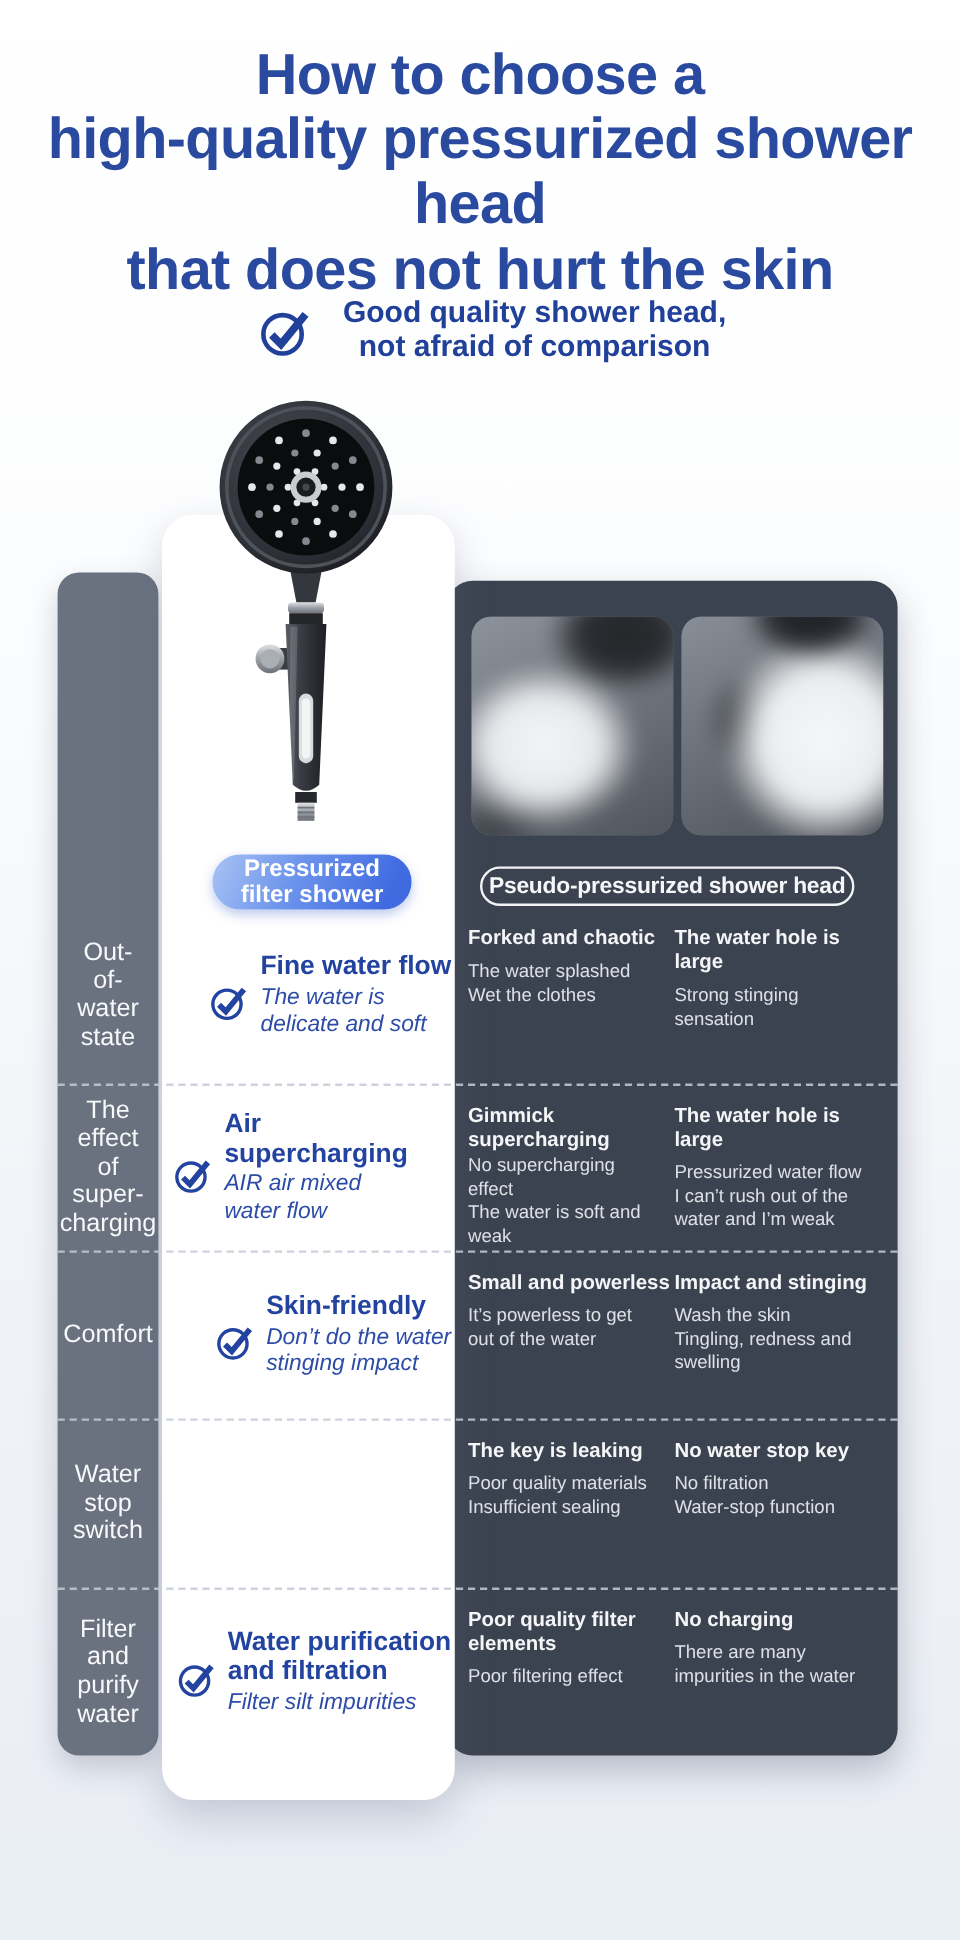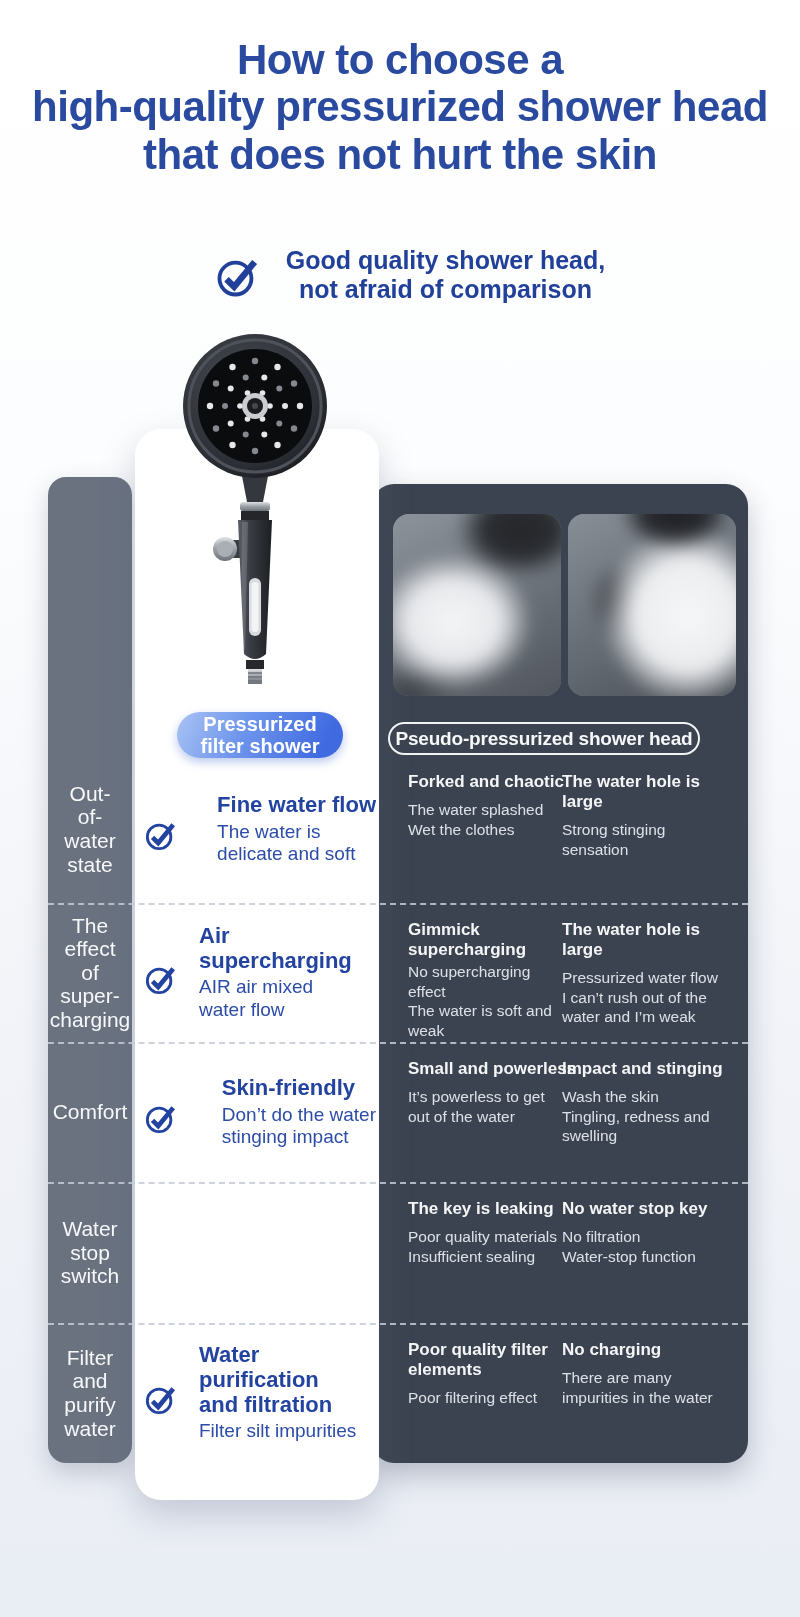--- a/index.html
+++ b/index.html
@@ -3,21 +3,21 @@
 <meta charset="utf-8">
 <style>
   html,body{margin:0;padding:0;background:#e9edf4;}
   .page{
     position:relative;width:800px;height:1617px;overflow:hidden;
     font-family:"Liberation Sans",sans-serif;
     background:linear-gradient(180deg,#ffffff 0%,#fcfdfe 30%,#f1f3f8 65%,#e9edf4 100%);
   }
   .title{
     position:absolute;top:36px;left:0;width:100%;margin:0;
-    text-align:center;font-size:42px;font-weight:bold;color:#2a4aa0;
+    text-align:center;font-size:48px;font-weight:bold;color:#2a4aa0;
     line-height:1.13;letter-spacing:-0.5px;white-space:pre-line;
   }
   .tagline{
     position:absolute;top:246px;left:0;width:100%;
     display:flex;justify-content:center;align-items:flex-start;gap:11px;
     transform:translateX(10px);
   }
   .tagline .big-check{margin-top:8px;flex:0 0 auto;}
   .tagline-text{
     font-size:25px;font-weight:bold;color:#20409a;line-height:1.14;
@@ -60,46 +60,46 @@
     radial-gradient(95px 70px at 72% 14%,#24262a 0%,rgba(36,38,42,.92) 38%,rgba(36,38,42,0) 68%),
     radial-gradient(110px 95px at 38% 58%,#f4f5f7 0%,rgba(244,245,247,.9) 42%,rgba(244,245,247,0) 72%),
     radial-gradient(70px 40px at 15% 92%,#3c4046 0%,rgba(60,64,70,0) 70%),
     linear-gradient(155deg,#9298a0 0%,#6a7078 55%,#4c5158 100%);}
   .b2{background:
     radial-gradient(80px 55px at 62% 6%,#1f2125 0%,rgba(31,33,37,.9) 40%,rgba(31,33,37,0) 70%),
     radial-gradient(115px 120px at 68% 55%,#f6f7f8 0%,rgba(246,247,248,.92) 45%,rgba(246,247,248,0) 75%),
     radial-gradient(42px 58px at 32% 48%,#33363b 0%,rgba(51,54,59,0) 68%),
     linear-gradient(155deg,#8d939b 0%,#666c74 55%,#474c53 100%);}
   .bad-badge{
-    position:absolute;left:388px;top:722px;width:312px;height:33px;z-index:4;
+    position:absolute;left:400px;top:722px;width:312px;height:33px;z-index:4;
     border:2px solid #f2f3f5;border-radius:19px;box-sizing:border-box;
     color:#f6f7f9;font-weight:bold;font-size:19px;letter-spacing:-0.2px;
     display:flex;align-items:center;justify-content:center;
   }
   
   .row{position:absolute;left:48px;width:700px;z-index:5;}
   .r1{top:755px;height:148px}.r2{top:903px;height:139px}
   .r3{top:1042px;height:140px}.r4{top:1182px;height:141px}.r5{top:1323px;height:140px}
   .cell-label{
     position:absolute;left:0;top:0;width:84px;height:100%;
     display:flex;align-items:center;justify-content:center;text-align:center;
     color:#f7f8fa;font-weight:normal;font-size:21px;line-height:1.12;white-space:pre-line;
   }
   .cell-good{
     position:absolute;left:96px;top:0;width:232px;height:100%;
-    display:flex;align-items:center;justify-content:space-between;gap:21px;
+    display:flex;align-items:center;justify-content:flex-end;gap:9px;
   }
   .check-sm{flex:0 0 auto;margin-top:12px;}
   .good-title{font-size:22px;font-weight:bold;color:#2343a0;line-height:1.12;white-space:pre-line;}
-  .good-desc{font-size:19px;color:#2c4ca8;line-height:1.17;margin-top:3px;white-space:pre-line;}
+  .good-desc{font-size:19px;color:#2c4ca8;line-height:1.17;margin-top:3px;white-space:pre-line;font-style:italic;}
   .cell-bad{
     position:absolute;top:0;height:100%;box-sizing:border-box;padding-top:17px;
     display:flex;flex-direction:column;justify-content:flex-start;
   }
-  .bad1{left:360px;width:170px}
+  .bad1{left:342px;width:170px}
   .bad2{left:514px;width:174px}
   .bad-title{font-size:17px;font-weight:bold;color:#f4f5f7;line-height:1.18;white-space:pre-line;}
   .bad-desc{font-size:15.5px;color:#dde0e6;line-height:1.27;margin-top:8px;white-space:pre-line;}
   .sep{position:absolute;left:48px;width:700px;height:0;
     border-top:2px dashed rgba(196,202,214,.85);z-index:7;}
   .s1{top:903px}.s2{top:1042px}.s3{top:1182px}.s4{top:1323px}
 </style>
 </head>
 <body>
 

